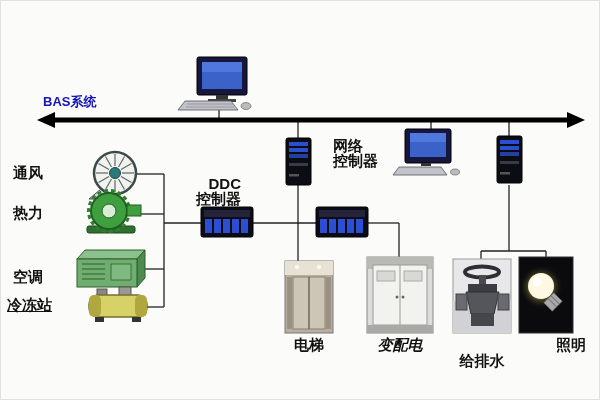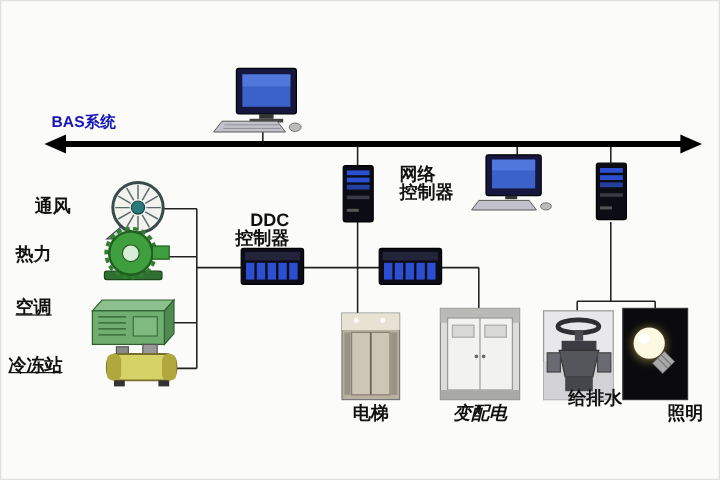--- a/index.html
+++ b/index.html
@@ -208,33 +208,33 @@
       <g transform="rotate(45 552 301)">
         <rect x="546" y="294" width="12" height="14" fill="#a9a9a9" stroke="#666" stroke-width="0.7"></rect>
         <line x1="546" y1="298" x2="558" y2="298" stroke="#777"></line>
         <line x1="546" y1="302" x2="558" y2="302" stroke="#777"></line>
       </g>
     </g>
   </svg>
 
   <div class="lbl bas" style="left:14px;top:93px;padding-left:28px;">BAS系统</div>
 
-  <div class="lbl" style="left:28px;top:164px;">通风</div>
+  <div class="lbl" style="left:12px;top:164px;">通风</div>
   <div class="lbl" style="left:12px;top:204px;">热力</div>
-  <div class="lbl" style="left:12px;top:248px;text-decoration:underline;">空调</div>
+  <div class="lbl" style="left:12px;top:268px;">空调</div>
   <div class="lbl" style="left:6px;top:296px;text-decoration:underline;">冷冻站</div>
 
   <div class="lbl stack" style="left:190px;top:175px;width:50px;">
     <div>DDC</div>
     <div>控制器</div>
   </div>
 
   <div class="lbl" style="left:332px;top:137px;">
     <div>网络</div>
     <div>控制器</div>
   </div>
 
   <div class="lbl center" style="left:308px;top:336px;">电梯</div>
   <div class="lbl center" style="left:399px;top:336px;font-style:italic;">变配电</div>
-  <div class="lbl center" style="left:481px;top:324px;margin-left:14px;">给排水</div>
+  <div class="lbl center" style="left:481px;top:352px;">给排水</div>
   <div class="lbl center" style="left:570px;top:336px;">照明</div>
 
 </div>
 
 </body></html>

